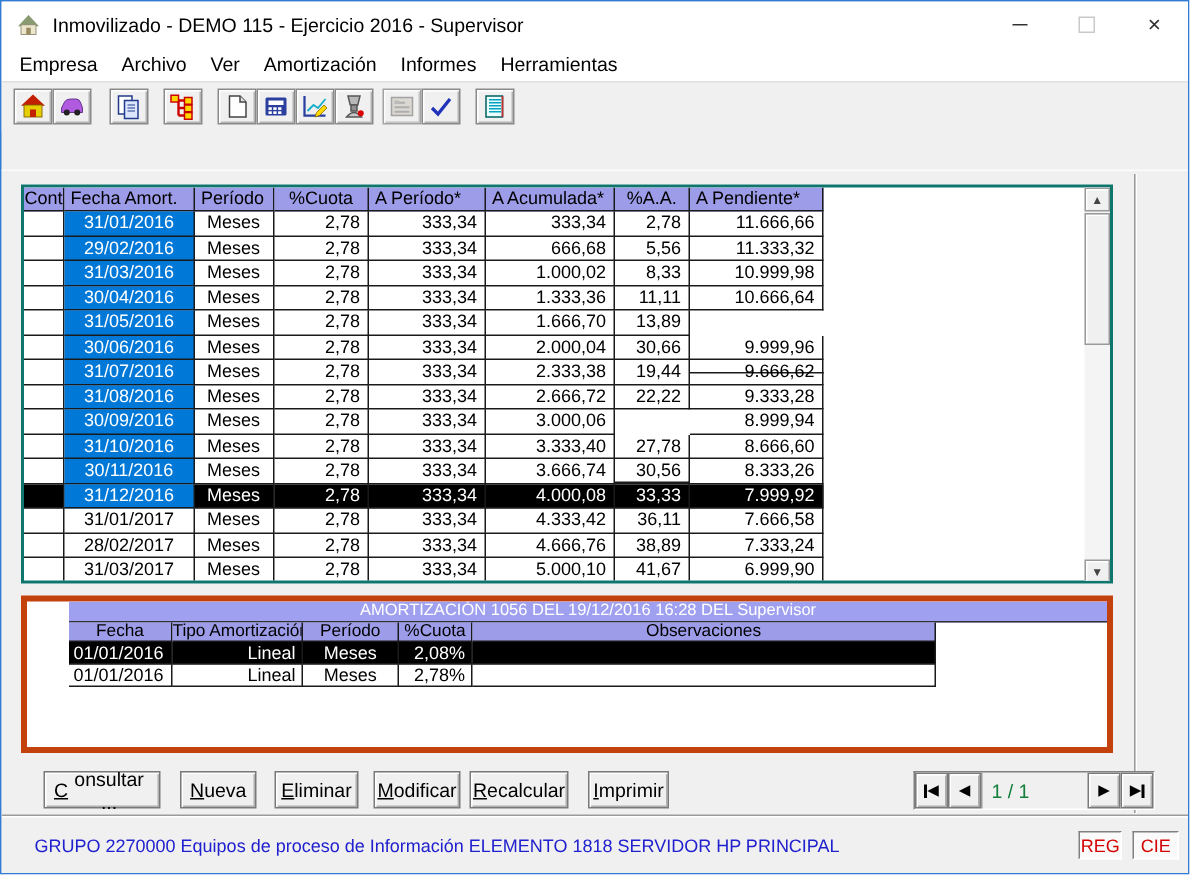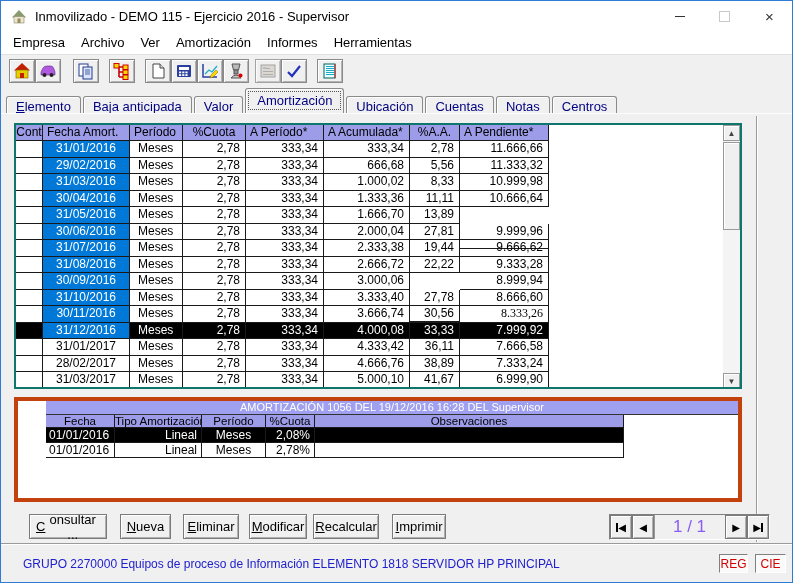--- a/index.html
+++ b/index.html
@@ -89,21 +89,21 @@
            font-family:"Liberation Sans",sans-serif;display:flex;align-items:center;justify-content:center;
            box-sizing:border-box;}
 
   
   .pager{position:absolute;left:608px;top:400px;width:161px;height:26px;background:#f0f0f0;
          border:1px solid;border-color:#808080 #fff #fff #808080;box-sizing:border-box;display:flex;}
   .pg-btn{width:22px;height:100%;background:#f0f0f0;border:1px solid #7a7a7a;
           box-shadow:inset 1px 1px 0 #fff,inset -1px -1px 0 #b0b0b0;box-sizing:border-box;
           display:flex;align-items:center;justify-content:center;font-size:10px;color:#000;}
   .pg-bar{display:inline-block;width:2px;height:9px;background:#000;}
-  .pg-label{flex:1;display:flex;align-items:center;padding-left:18px;font-size:17px;color:#8b5cf6;
+  .pg-label{flex:1;display:flex;align-items:center;padding-left:6px;font-size:13px;color:#15803d;
             border-left:1px solid #9a9a9a;}
 
   
   .statusbar{position:absolute;left:0;top:542px;width:100%;height:39px;background:#f0f0f0;
              border-top:1px solid #9a9a9a;box-shadow:inset 0 1px 0 #fff;}
   .status-text{position:absolute;left:22px;top:0;height:100%;display:flex;align-items:center;
                font-size:12px;color:#2020ce;white-space:nowrap;}
   .ind{position:absolute;top:10px;height:19px;background:#fafafa;border:1px solid;
        border-color:#808080 #fff #fff #808080;box-sizing:border-box;color:#d40000;font-size:12px;
        display:flex;align-items:center;justify-content:center;}
@@ -246,21 +246,20 @@
         <span>
           <svg viewBox="0 0 18 18">
             <rect x="3" y="2" width="11" height="14" fill="#eaffff" stroke="#006060"></rect>
             <path d="M5 4.5 h8 M5 6.5 h8 M5 8.5 h8 M5 10.5 h8 M5 12.5 h8" stroke="#00a0c0" stroke-width="0.9" fill="none"></path>
             <path d="M14 2 v14" stroke="#c03030" stroke-width="1.2"></path>
           </svg>
         </span>
       </div>
     </div>
 
-  <div class="tabstrip" id="tabstrip"><span class="tab"><span class="u">E</span>lemento</span><span class="tab">Baja anticipada</span><span class="tab">Valor</span><span class="tab active">Amortización</span><span class="tab">Ubicación</span><span class="tab">Cuentas</span><span class="tab">Notas</span><span class="tab">Centros</span></div>
 
   <div class="content">
     <div class="side-groove"></div>
 
     <div class="main-grid">
       <div id="grid-head" class="g-head">
           <div class="g-cell a-c" style="width: 27px;">Cont</div>
           <div class="g-cell a-l" style="width: 87px;">Fecha Amort.</div>
           <div class="g-cell a-l" style="width: 53px;">Período</div>
           <div class="g-cell a-c" style="width: 63px;">%Cuota</div>
@@ -320,21 +319,21 @@
             <div class="g-cell a-r" style="width: 50px;">13,89</div>
             <div class="g-cell a-r" style="width: 89px; margin-top: 41px;">10.333,30</div>
           </div>
           <div class="g-row">
             <div class="g-cell a-c" style="width: 27px;"></div>
             <div class="g-cell a-c hl" style="width: 87px;">30/06/2016</div>
             <div class="g-cell a-l" style="width: 53px; padding-left: 8px;">Meses</div>
             <div class="g-cell a-r" style="width: 63px;">2,78</div>
             <div class="g-cell a-r" style="width: 78px;">333,34</div>
             <div class="g-cell a-r" style="width: 86px;">2.000,04</div>
-            <div class="g-cell a-r" style="width: 50px;">27,81</div>
+            <div class="g-cell a-r" style="width: 50px;">30,66</div>
             <div class="g-cell a-r" style="width: 89px;">9.999,96</div>
           </div>
           <div class="g-row">
             <div class="g-cell a-c" style="width: 27px;"></div>
             <div class="g-cell a-c hl" style="width: 87px;">31/07/2016</div>
             <div class="g-cell a-l" style="width: 53px; padding-left: 8px;">Meses</div>
             <div class="g-cell a-r" style="width: 63px;">2,78</div>
             <div class="g-cell a-r" style="width: 78px;">333,34</div>
             <div class="g-cell a-r" style="width: 86px;">2.333,38</div>
             <div class="g-cell a-r" style="width: 50px;">19,44</div>
@@ -371,21 +370,21 @@
             <div class="g-cell a-r" style="width: 89px;">8.666,60</div>
           </div>
           <div class="g-row">
             <div class="g-cell a-c" style="width: 27px;"></div>
             <div class="g-cell a-c hl" style="width: 87px;">30/11/2016</div>
             <div class="g-cell a-l" style="width: 53px; padding-left: 8px;">Meses</div>
             <div class="g-cell a-r" style="width: 63px;">2,78</div>
             <div class="g-cell a-r" style="width: 78px;">333,34</div>
             <div class="g-cell a-r" style="width: 86px;">3.666,74</div>
             <div class="g-cell a-r" style="width: 50px;">30,56</div>
-            <div class="g-cell a-r" style="width: 89px; font-family: Liberation Serif, serif;">8.333,26</div>
+            <div class="g-cell a-r" style="width: 89px;">8.333,26</div>
           </div>
           <div class="g-row sel">
             <div class="g-cell a-c" style="width: 27px;"></div>
             <div class="g-cell a-c hl" style="width: 87px;">31/12/2016</div>
             <div class="g-cell a-l" style="width: 53px; padding-left: 8px;">Meses</div>
             <div class="g-cell a-r" style="width: 63px;">2,78</div>
             <div class="g-cell a-r" style="width: 78px;">333,34</div>
             <div class="g-cell a-r" style="width: 86px;">4.000,08</div>
             <div class="g-cell a-r" style="width: 50px;">33,33</div>
             <div class="g-cell a-r" style="width: 89px;">7.999,92</div>

